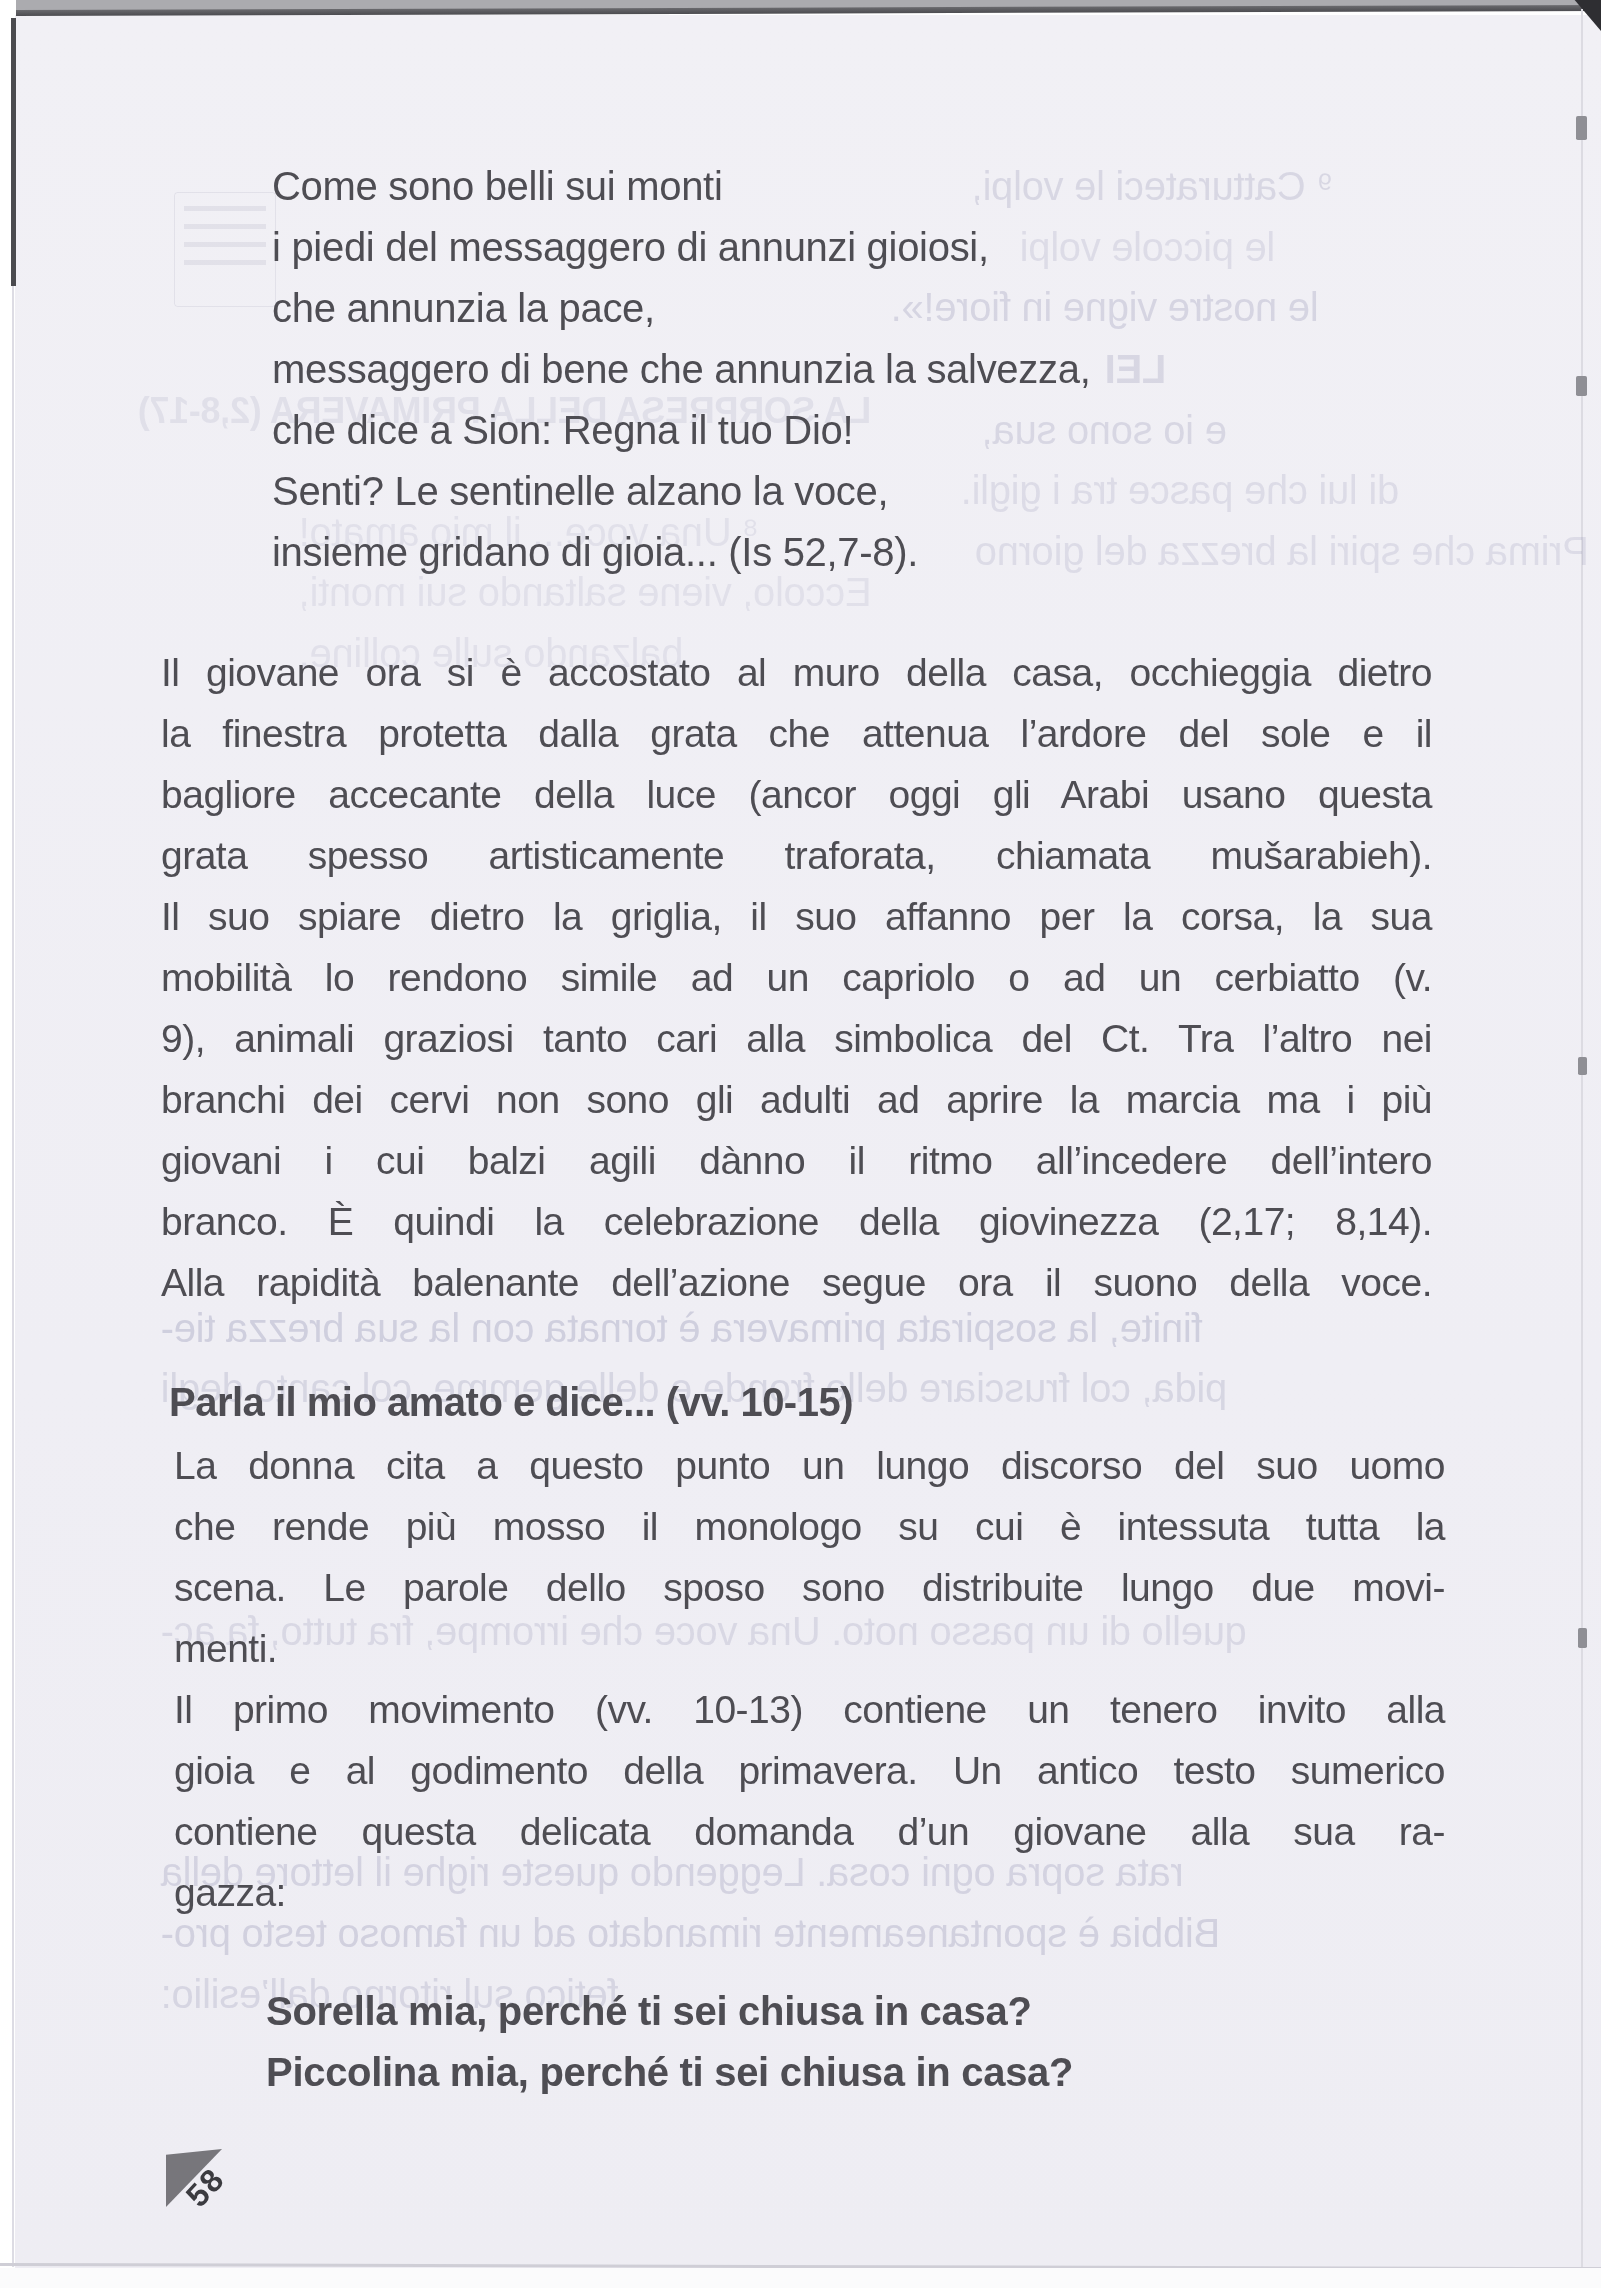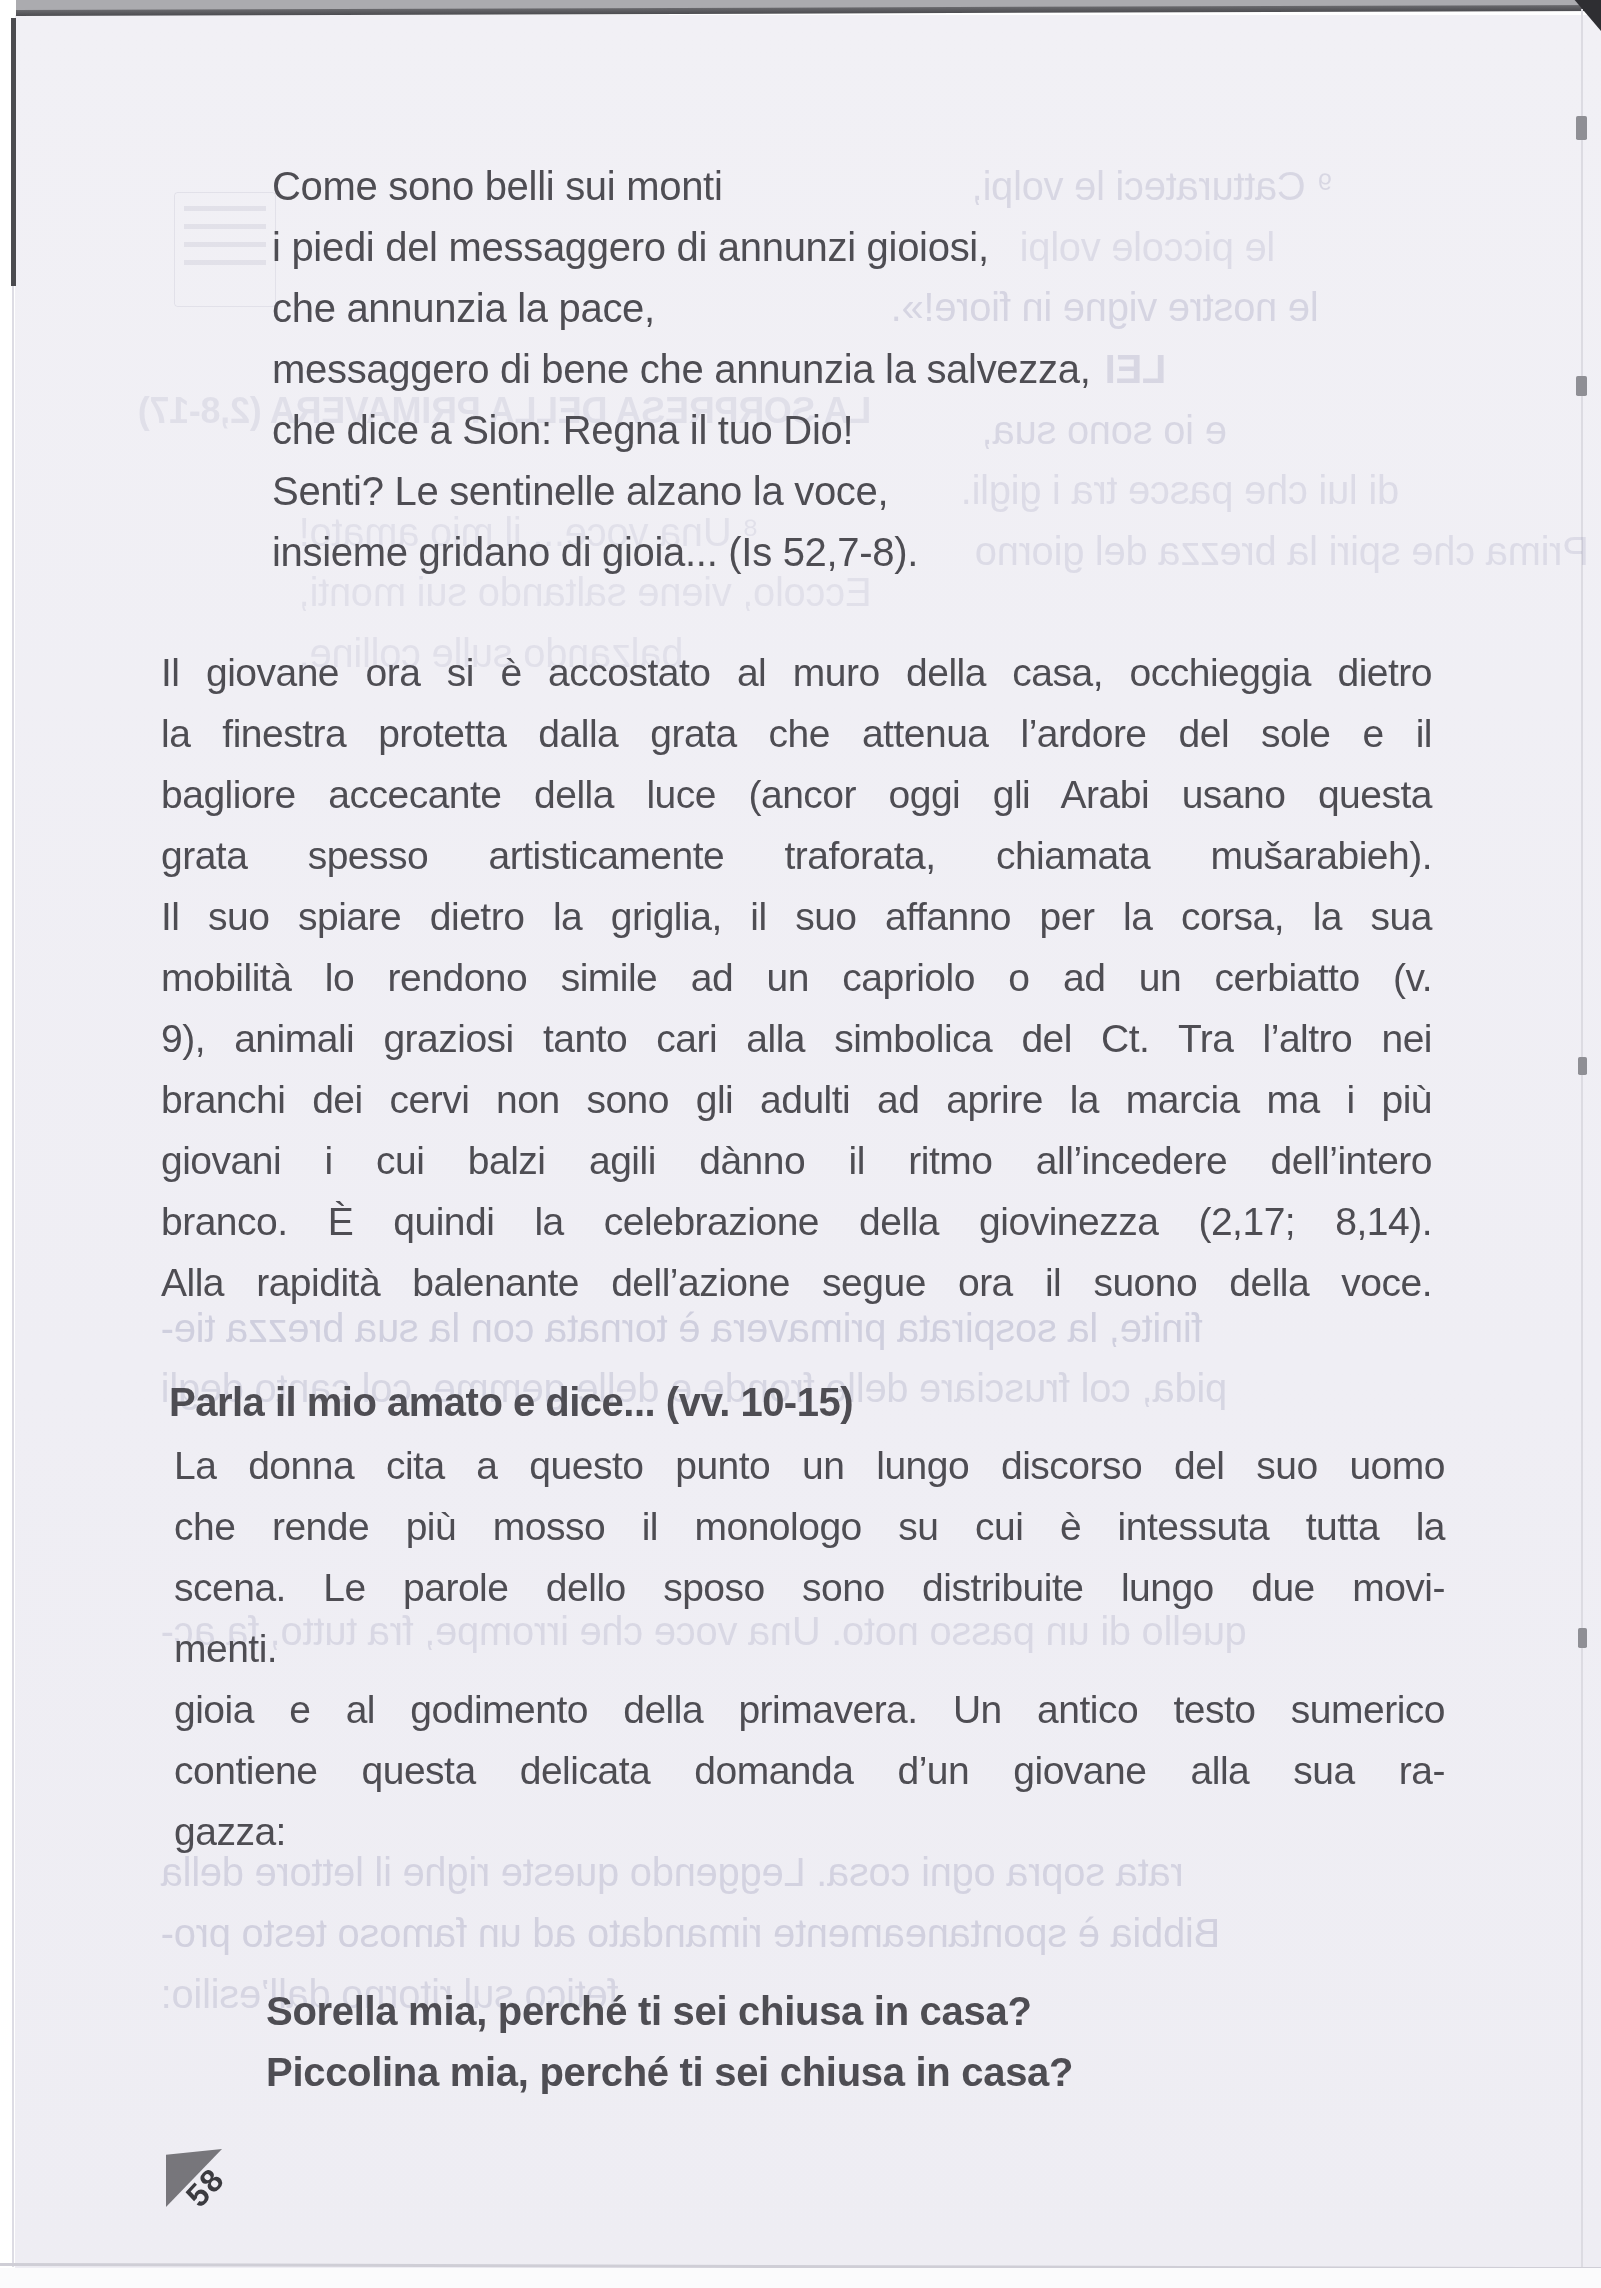--- a/index.html
+++ b/index.html
@@ -116,20 +116,21 @@
     <div class="ln">Alla rapidità balenante dell’azione segue ora il suono della voce.</div>
   </div>
 
   <div class="heading" style="left:169px;top:1372px;text-align:center;">Parla il mio amato e dice... (vv. 10-15)</div>
 
   <div class="block body43" style="left:174px;top:1435px;width:1271px;">
     <div class="ln">La donna cita a questo punto un lungo discorso del suo uomo</div>
     <div class="ln">che rende più mosso il monologo su cui è intessuta tutta la</div>
     <div class="ln">scena. Le parole dello sposo sono distribuite lungo due movi-</div>
     <div class="ln last">menti.</div>
+    <div class="ln">Il primo movimento (vv. 10-13) contiene un tenero invito alla</div>
     <div class="ln">gioia e al godimento della primavera. Un antico testo sumerico</div>
     <div class="ln">contiene questa delicata domanda d’un giovane alla sua ra-</div>
     <div class="ln last">gazza:</div>
   </div>
 
   <div class="block poem" style="left:266px;top:1981px;font-weight:bold;">
     <div class="ln">Sorella mia, perché ti sei chiusa in casa?</div>
     <div class="ln">Piccolina mia, perché ti sei chiusa in casa?</div>
   </div>
 

